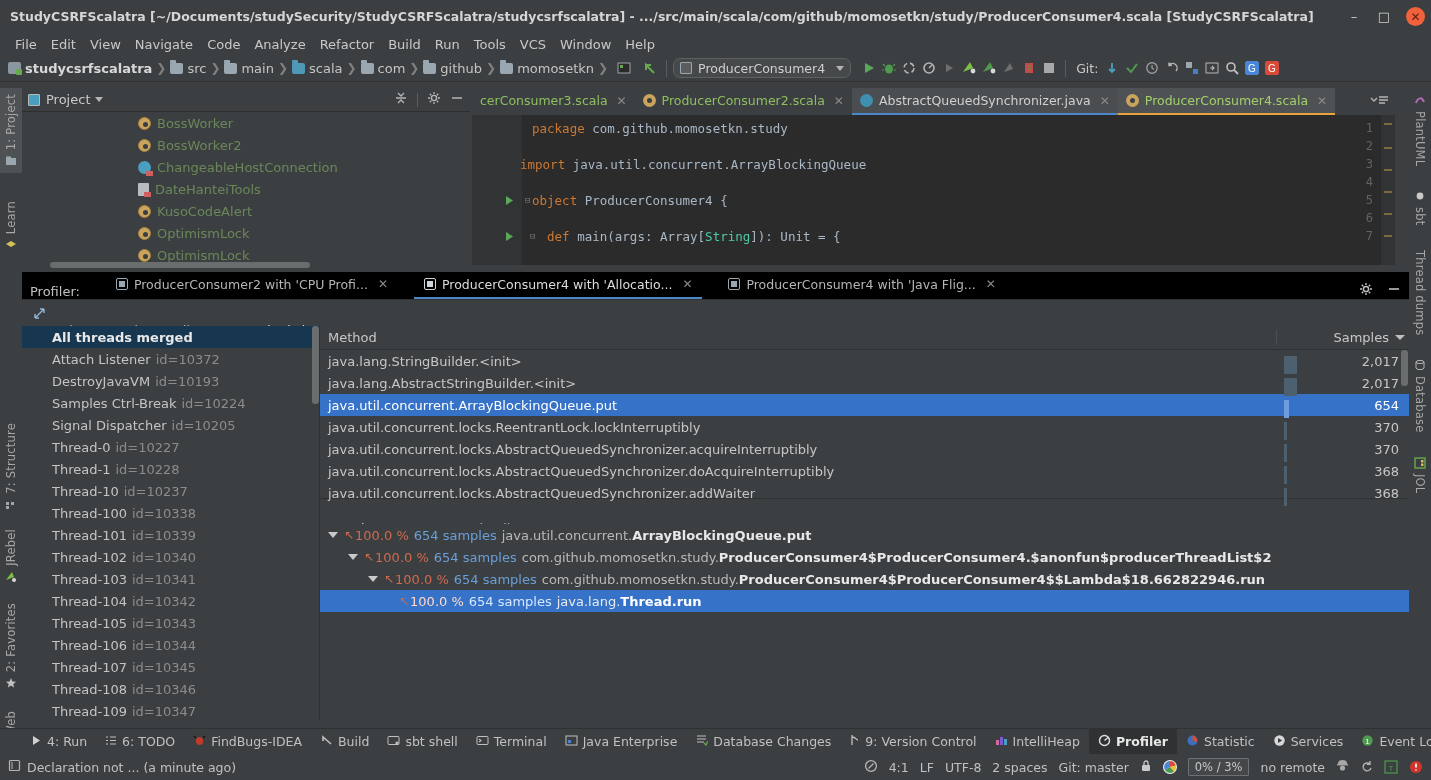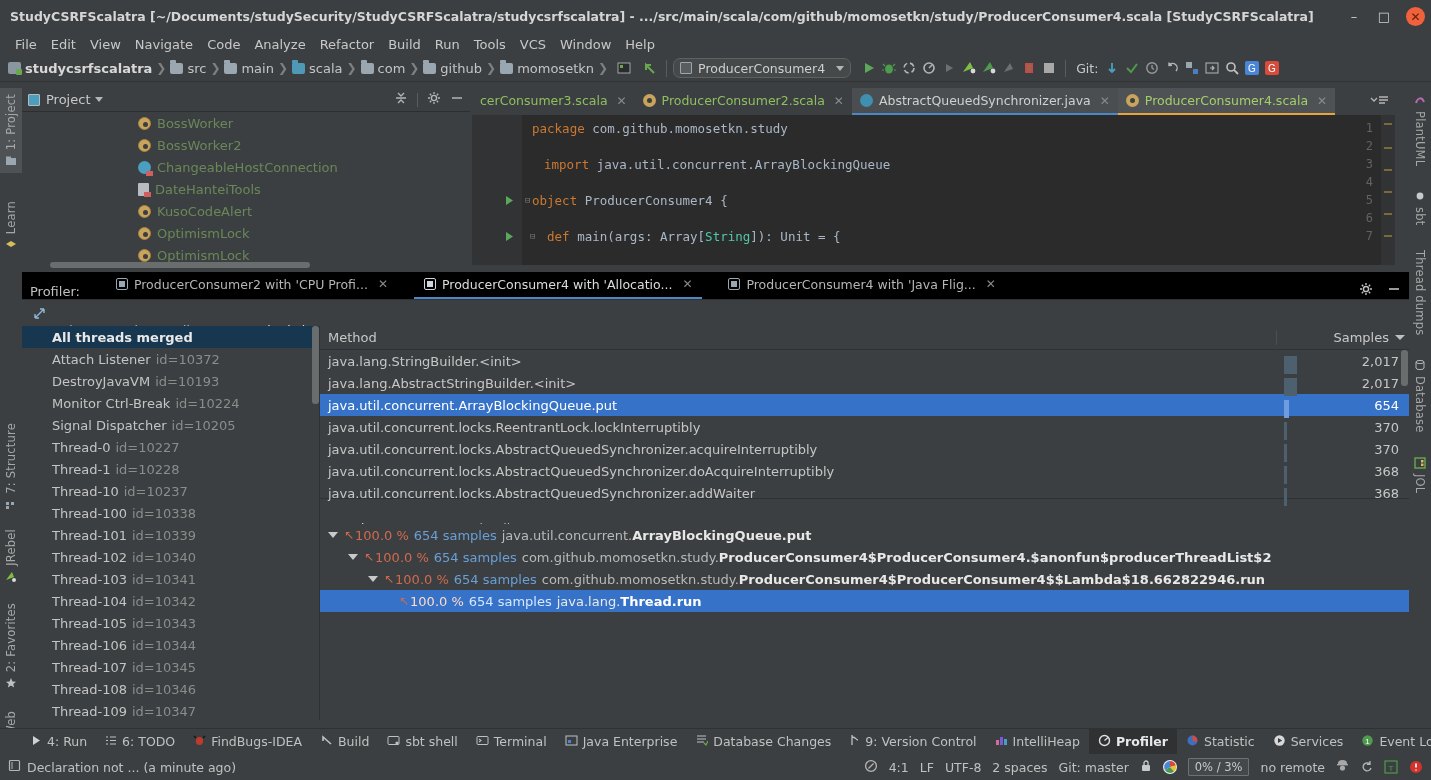--- a/index.html
+++ b/index.html
@@ -533,21 +533,21 @@
       <span style="position:absolute;left:32px;top:79px;"><svg width="11" height="11" viewBox="0 0 11 11">
             <path d="M2 1 L9 5.5 L2 10 Z" fill="#5ba85b"></path>
           </svg></span>
       <span style="position:absolute;left:32px;top:115px;"><svg width="11" height="11" viewBox="0 0 11 11">
             <path d="M2 1 L9 5.5 L2 10 Z" fill="#5ba85b"></path>
           </svg></span>
       <span class="fold" style="top:80px;left:53px;color:#7a7a7a;">⊟</span>
       <span class="fold" style="top:116px;left:58px;color:#7a7a7a;">⊟</span>
 
       <div class="code-line" style="top:6px;left:60px;"><span class="kw">package</span> <span class="pl">com.github.momosetkn.study</span></div>
-      <div class="code-line" style="top:42px;left:72px;"><span class="kw">import</span> <span class="pl">java.util.concurrent.ArrayBlockingQueue</span></div>
+      <div class="code-line" style="top:42px;left:48px;"><span class="kw">import</span> <span class="pl">java.util.concurrent.ArrayBlockingQueue</span></div>
       <div class="code-line" style="top:78px;left:60px;"><span class="kw">object</span> <span class="pl">ProducerConsumer4 {</span></div>
       <div class="code-line" style="top:114px;left:60px;"><span class="pl">  </span><span class="kw">def</span> <span class="pl">main(args: Array[</span><span class="typ">String</span><span class="pl">]): Unit = {</span></div>
 
       <div class="ed-right">
         <div class="ed-mark" style="top:8px;"></div>
         <div class="ed-mark" style="top:32px;"></div>
         <div class="ed-mark" style="top:54px;"></div>
         <div class="ed-mark" style="top:76px;"></div>
         <div class="ed-mark" style="top:98px;"></div>
         <div class="ed-mark" style="top:120px;"></div>
@@ -604,21 +604,21 @@
           </div>
         <div class="tl-row">
             <span>Attach Listener</span>
             <span class="tl-id">id=10372</span>
           </div>
         <div class="tl-row">
             <span>DestroyJavaVM</span>
             <span class="tl-id">id=10193</span>
           </div>
         <div class="tl-row">
-            <span>Monitor Ctrl-Break</span>
+            <span>Samples Ctrl-Break</span>
             <span class="tl-id">id=10224</span>
           </div>
         <div class="tl-row">
             <span>Signal Dispatcher</span>
             <span class="tl-id">id=10205</span>
           </div>
         <div class="tl-row">
             <span>Thread-0</span>
             <span class="tl-id">id=10227</span>
           </div>

